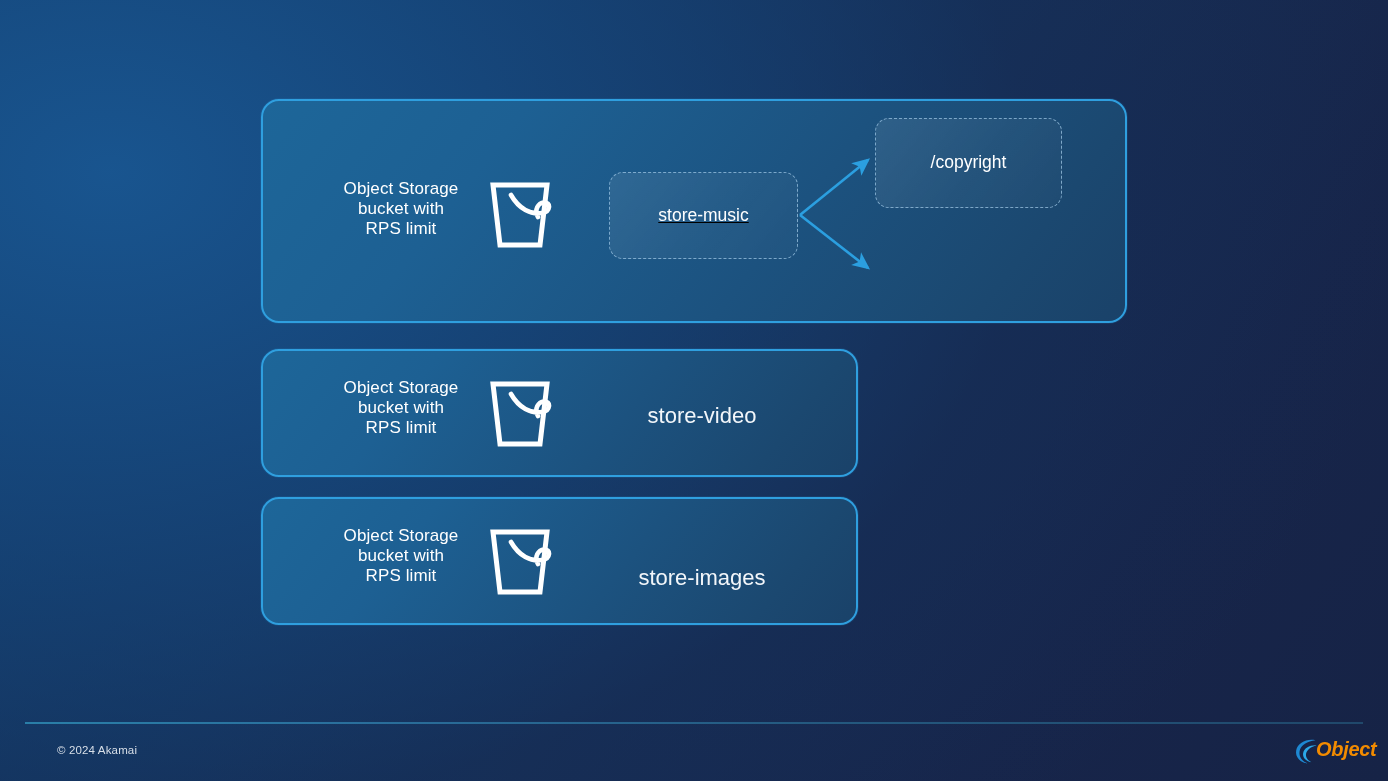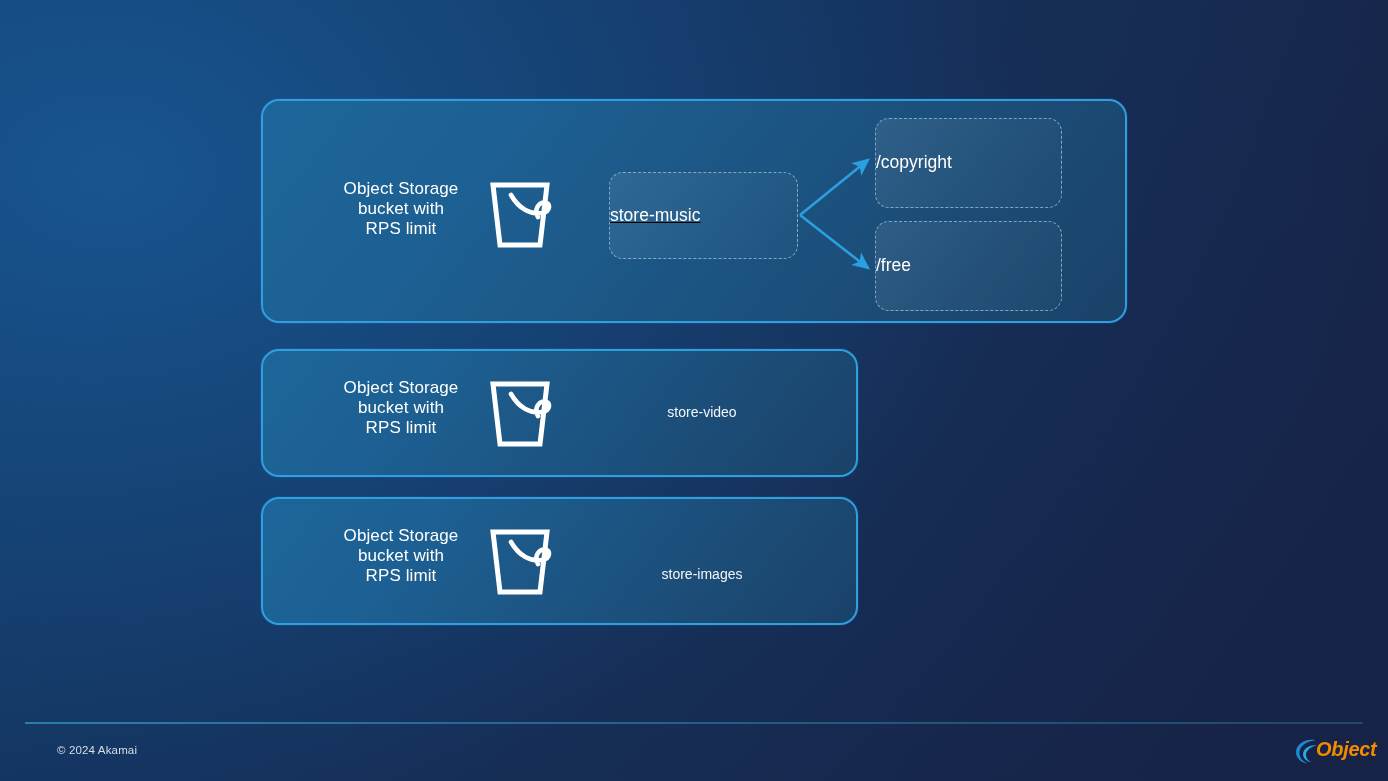--- a/index.html
+++ b/index.html
@@ -52,33 +52,33 @@
   }
   .bucket-label .ln { display:block; white-space:nowrap; }
 
   
   .bucket-icon { position:absolute; }
 
   
   .bucket-name {
     position:absolute;
     color:#f2f6fa;
-    font-size:14px;
+    font-size:22px;
     line-height:1;
     text-align:center;
     white-space:nowrap;
   }
 
   
   .dashed-box {
     position:absolute;
     border: 1.5px dashed rgba(160,200,230,0.72);
     border-radius: 14px;
     background: linear-gradient(128deg, rgba(255,255,255,0.085) 0%, rgba(255,255,255,0.045) 55%, rgba(255,255,255,0.02) 100%);
-    display:flex; align-items:center; 
+    display:flex; align-items:center; justify-content:center;
   }
   .dashed-box .dbl {
     color:#ffffff;
     font-size:17.5px;
     line-height:1;
     white-space:nowrap;
   }
   #box-store-music { left:609px; top:172px; width:189px; height:87px;text-decoration:underline; }
   #box-copyright   { left:875px; top:118px; width:187px; height:90px; }
   #box-free        { left:875px; top:221px; width:187px; height:90px; }
@@ -125,23 +125,20 @@
   </svg>
 
   <div class="dashed-box" id="box-store-music">
     <span class="dbl">store-music</span>
   </div>
 
   <div class="dashed-box" id="box-copyright">
     <span class="dbl">/copyright</span>
   </div>
 
-  <div class="dashed-box" id="box-free">
-    <span class="dbl">/free</span>
-  </div>
 
   <div class="card" id="card-video"></div>
 
   <div class="bucket-label" style="left:325px; top:378px;">
     <span class="ln">Object Storage</span>
     <span class="ln">bucket with</span>
     <span class="ln">RPS limit</span>
   </div>
 
   <svg class="bucket-icon" style="left:489px; top:378px;" width="68" height="72" viewBox="0 0 68 72">

